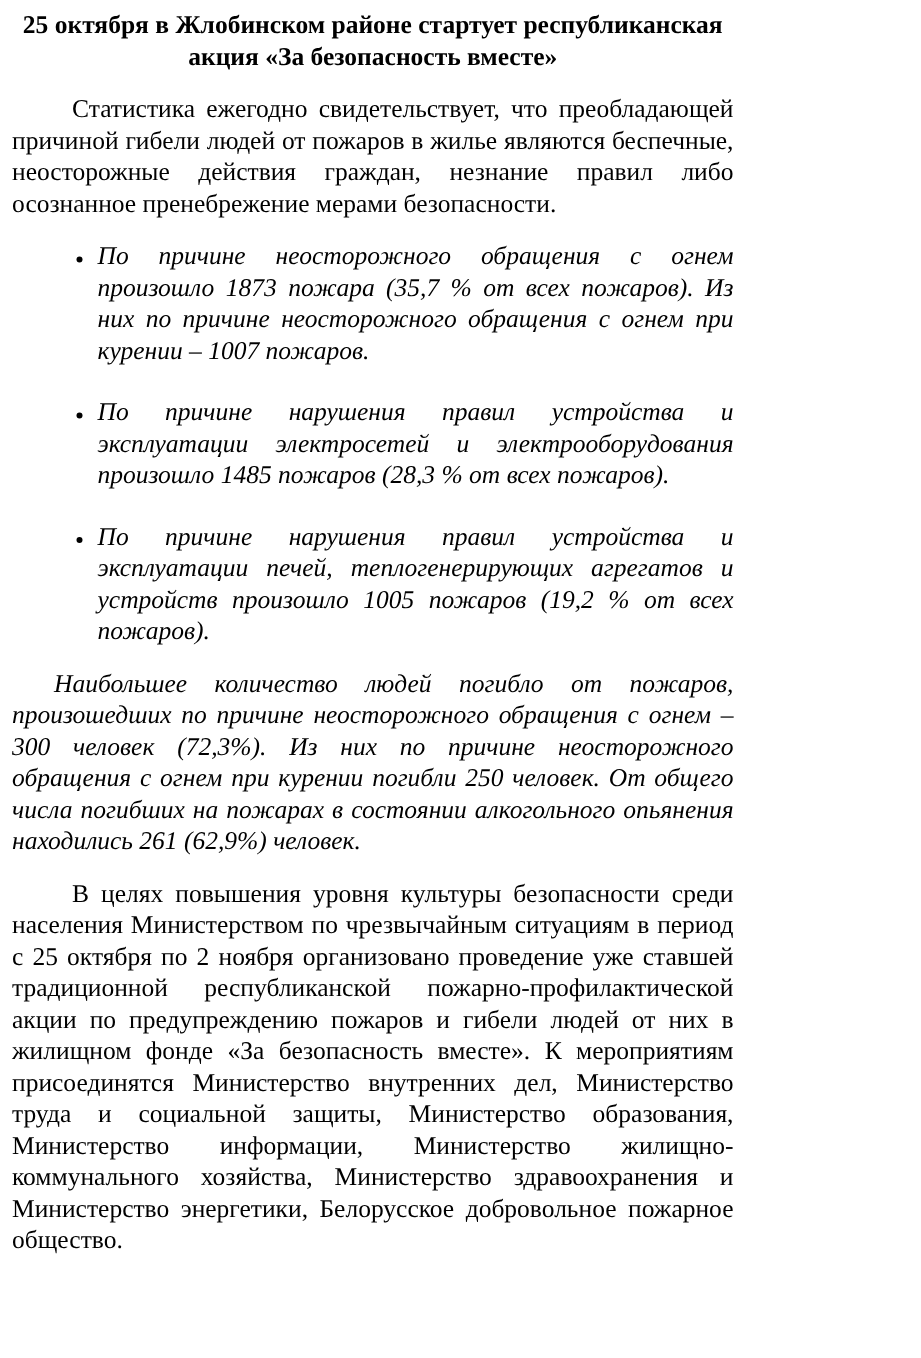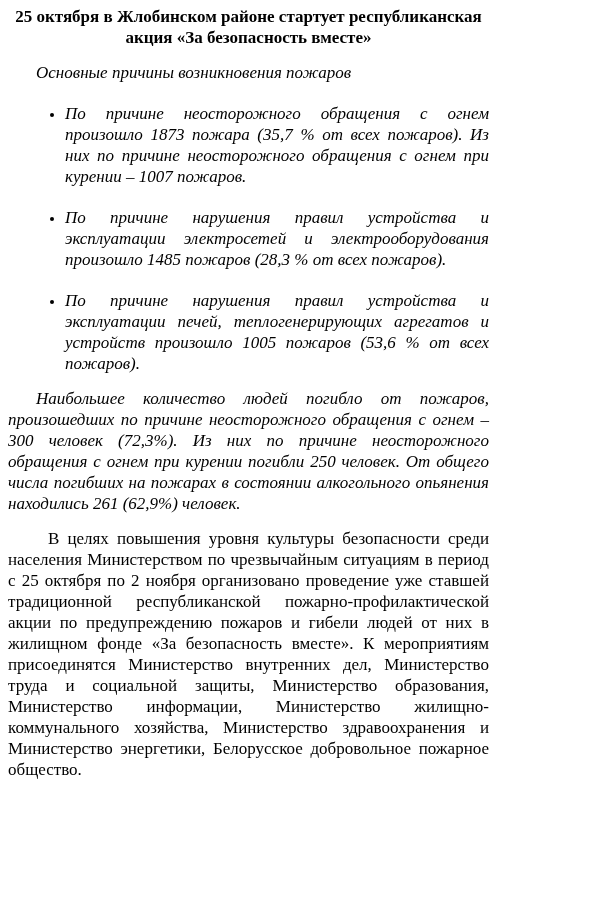--- a/index.html
+++ b/index.html
@@ -59,28 +59,28 @@
     font-size: 14px;
   }
 </style>
 </head>
 <body>
 
 <div class="page">
 
   <h1 class="doc-title">25 октября в Жлобинском районе стартует республиканская акция «За безопасность вместе»</h1>
 
+  <p class="indent-lg">Статистика ежегодно свидетельствует, что преобладающей причиной гибели людей от пожаров в жилье являются беспечные, неосторожные действия граждан, незнание правил либо осознанное пренебрежение мерами безопасности.</p>
 
 
-  <p class="causes-heading">Основные причины возникновения пожаров</p>
 
   <ul class="causes-list">
     <li>По причине неосторожного обращения с огнем произошло 1873 пожара (35,7 % от всех пожаров). Из них по причине неосторожного обращения с огнем при курении – 1007 пожаров.</li>
     <li>По причине нарушения правил устройства и эксплуатации электросетей и электрооборудования произошло 1485 пожаров (28,3 % от всех пожаров).</li>
-    <li>По причине нарушения правил устройства и эксплуатации печей, теплогенерирующих агрегатов и устройств произошло 1005 пожаров (53,6 % от всех пожаров).</li>
+    <li>По причине нарушения правил устройства и эксплуатации печей, теплогенерирующих агрегатов и устройств произошло 1005 пожаров (19,2 % от всех пожаров).</li>
   </ul>
 
 
   <p class="italic indent-sm">Наибольшее количество людей погибло от пожаров, произошедших по причине неосторожного обращения с огнем – 300 человек (72,3%). Из них по причине неосторожного обращения с огнем при курении погибли 250 человек. От общего числа погибших на пожарах в состоянии алкогольного опьянения находились 261 (62,9%) человек.</p>
 
   <p class="indent-lg">В целях повышения уровня культуры безопасности среди населения Министерством по чрезвычайным ситуациям в период с 25 октября по 2 ноября&nbsp;организовано проведение уже ставшей традиционной республиканской пожарно-профилактической акции по предупреждению пожаров и гибели людей от них в жилищном фонде&nbsp;«За безопасность вместе».&nbsp;К мероприятиям присоединятся Министерство внутренних дел, Министерство труда и социальной защиты, Министерство образования, Министерство информации, Министерство жилищно-коммунального хозяйства, Министерство здравоохранения и Министерство энергетики, Белорусское добровольное пожарное общество.</p>
 
 </div>
 
 </body></html>

